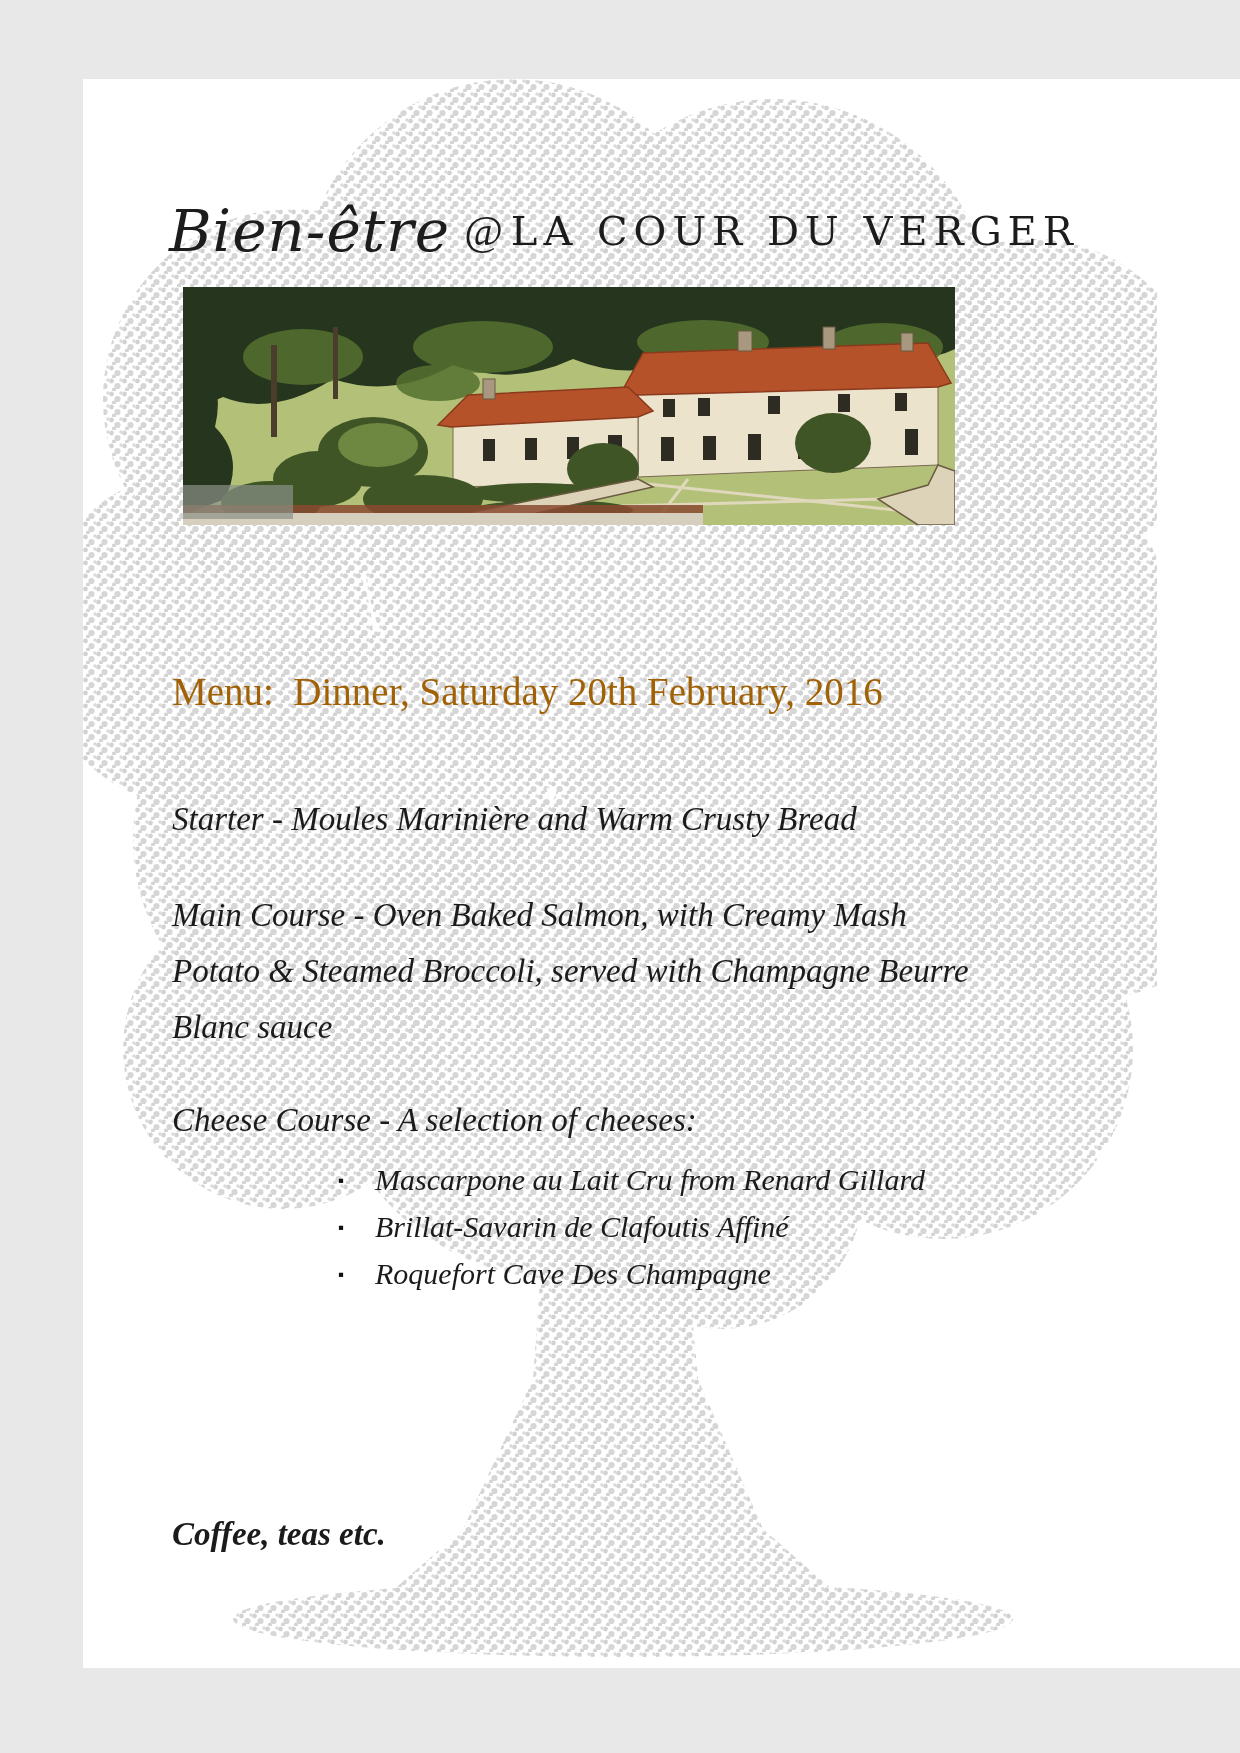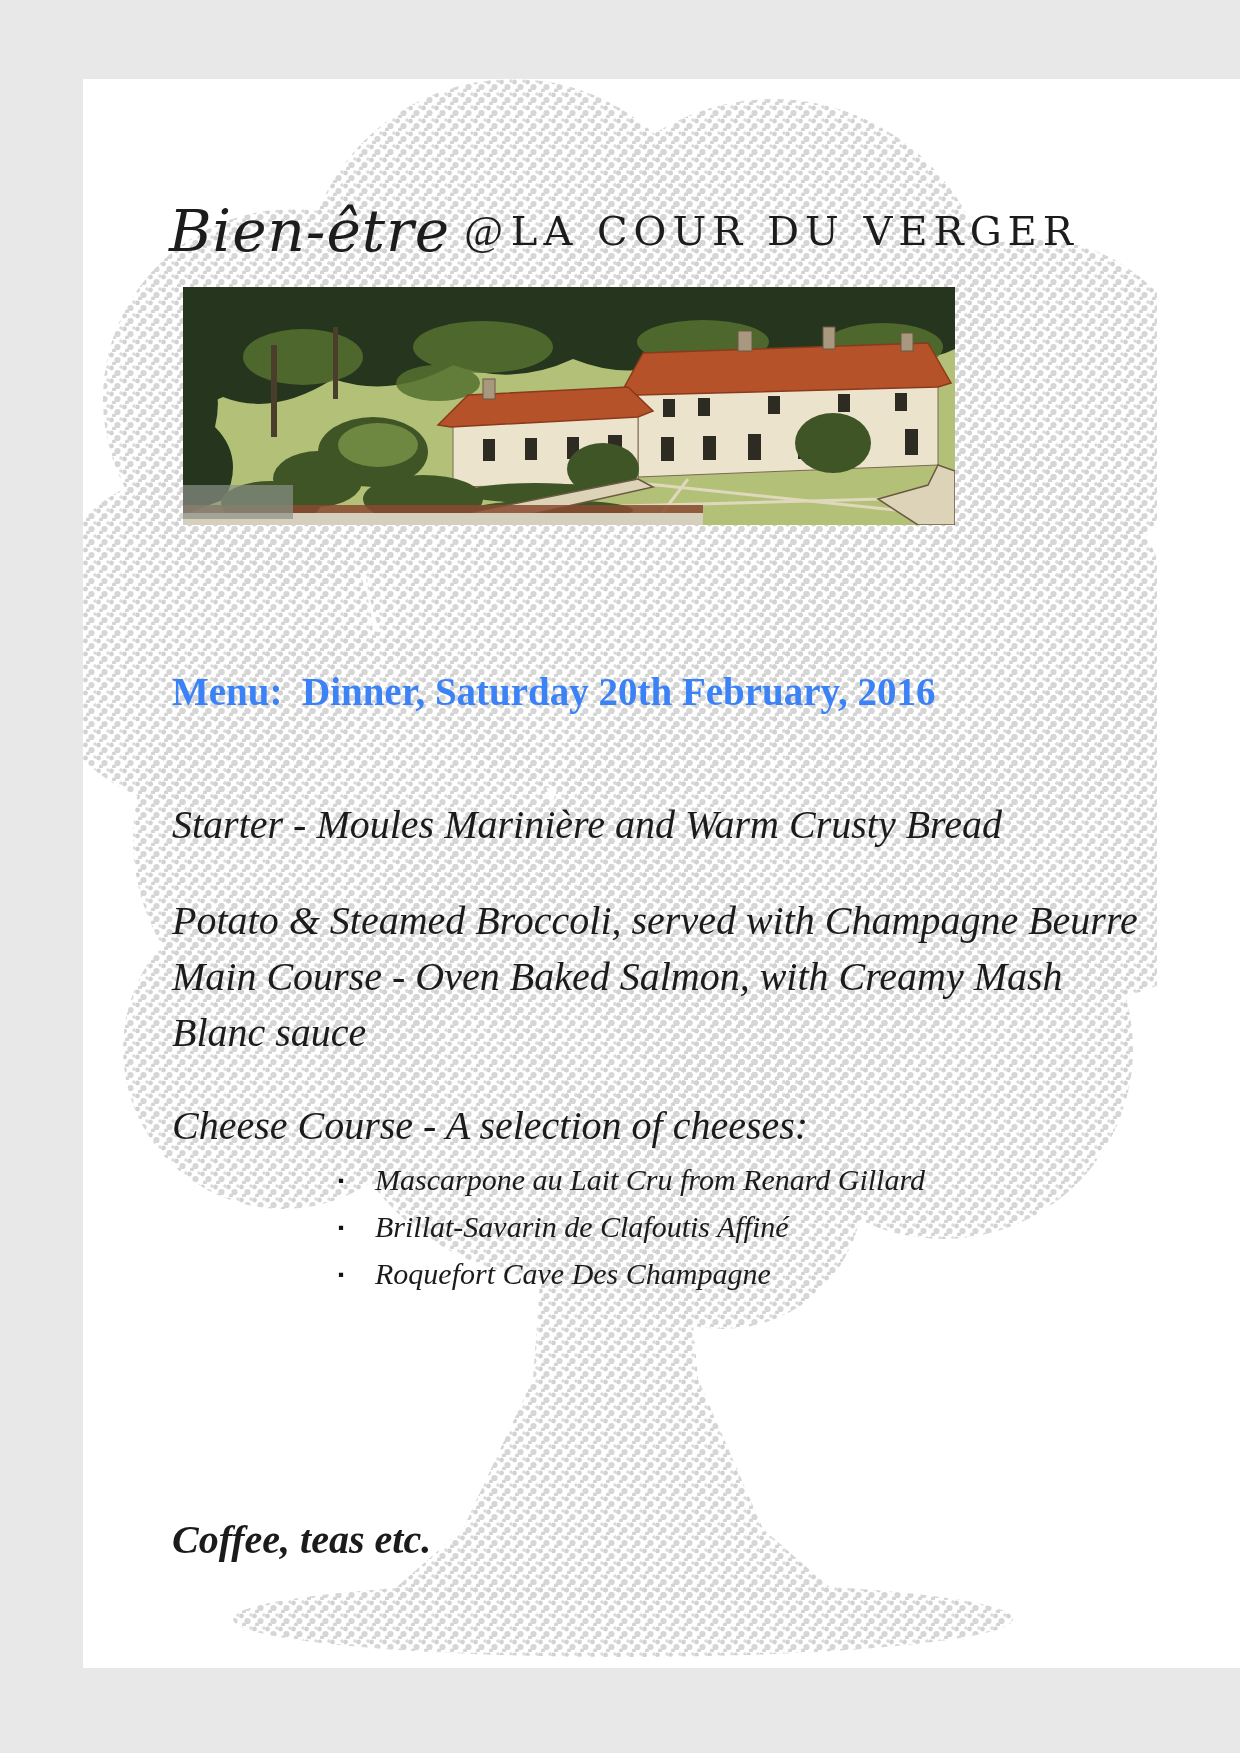--- a/index.html
+++ b/index.html
@@ -26,24 +26,24 @@
     font-family:"DejaVu Serif",serif;font-size:40px;letter-spacing:6px;vertical-align:6px;
   }
 
   .photo{
     left:100px;top:208px;width:772px;height:238px;
   }
   .photo svg{display:block;}
 
   .menu-heading{
     left:89px;top:590px;
-    font-weight:bold;font-size:39px;color:#3b82f6;white-space:pre-wrap;
-  }
-
-  .body-text{font-style:italic;font-size:40px;color:#1b1b1b;white-space:nowrap;}
+    font-weight:normal;font-size:39px;color:#a16207;white-space:pre-wrap;
+  }
+
+  .body-text{font-style:italic;font-size:33px;color:#1b1b1b;white-space:nowrap;}
   .starter{left:89px;top:722px;}
   .main-course{left:89px;top:818px;}
   .main-course .line{height:56px;}
   .cheese-heading{left:89px;top:1023px;}
   .cheese-list{left:255px;top:1084px;list-style:none;margin:0;padding:0;}
   .cheese-list li{
     display:flex;align-items:baseline;height:47px;
     font-style:italic;font-size:30px;color:#1b1b1b;white-space:nowrap;
   }
   .bullet{
@@ -177,22 +177,22 @@
       <rect x="0" y="226" width="520" height="12" fill="#d6cfbd"></rect>
       <rect x="0" y="198" width="110" height="34" fill="#8a9288" opacity="0.7"></rect>
     </svg>
   </div>
 
   <div class="layer menu-heading">Menu:  Dinner, Saturday 20th February, 2016</div>
 
   <div class="layer body-text starter">Starter - Moules Marinière and Warm Crusty Bread</div>
 
   <div class="layer body-text main-course">
+    <div class="line">Main Course - Oven Baked Salmon, with Creamy Mash</div>
     <div class="line">Potato &amp; Steamed Broccoli, served with Champagne Beurre</div>
-    <div class="line">Main Course - Oven Baked Salmon, with Creamy Mash</div>
     <div class="line">Blanc sauce</div>
   </div>
 
   <div class="layer body-text cheese-heading">Cheese Course - A selection of cheeses:</div>
   <ul class="layer cheese-list">
     <li>
       <span class="bullet">▪</span>
       <span>Mascarpone au Lait Cru from Renard Gillard</span>
     </li>
     <li>

